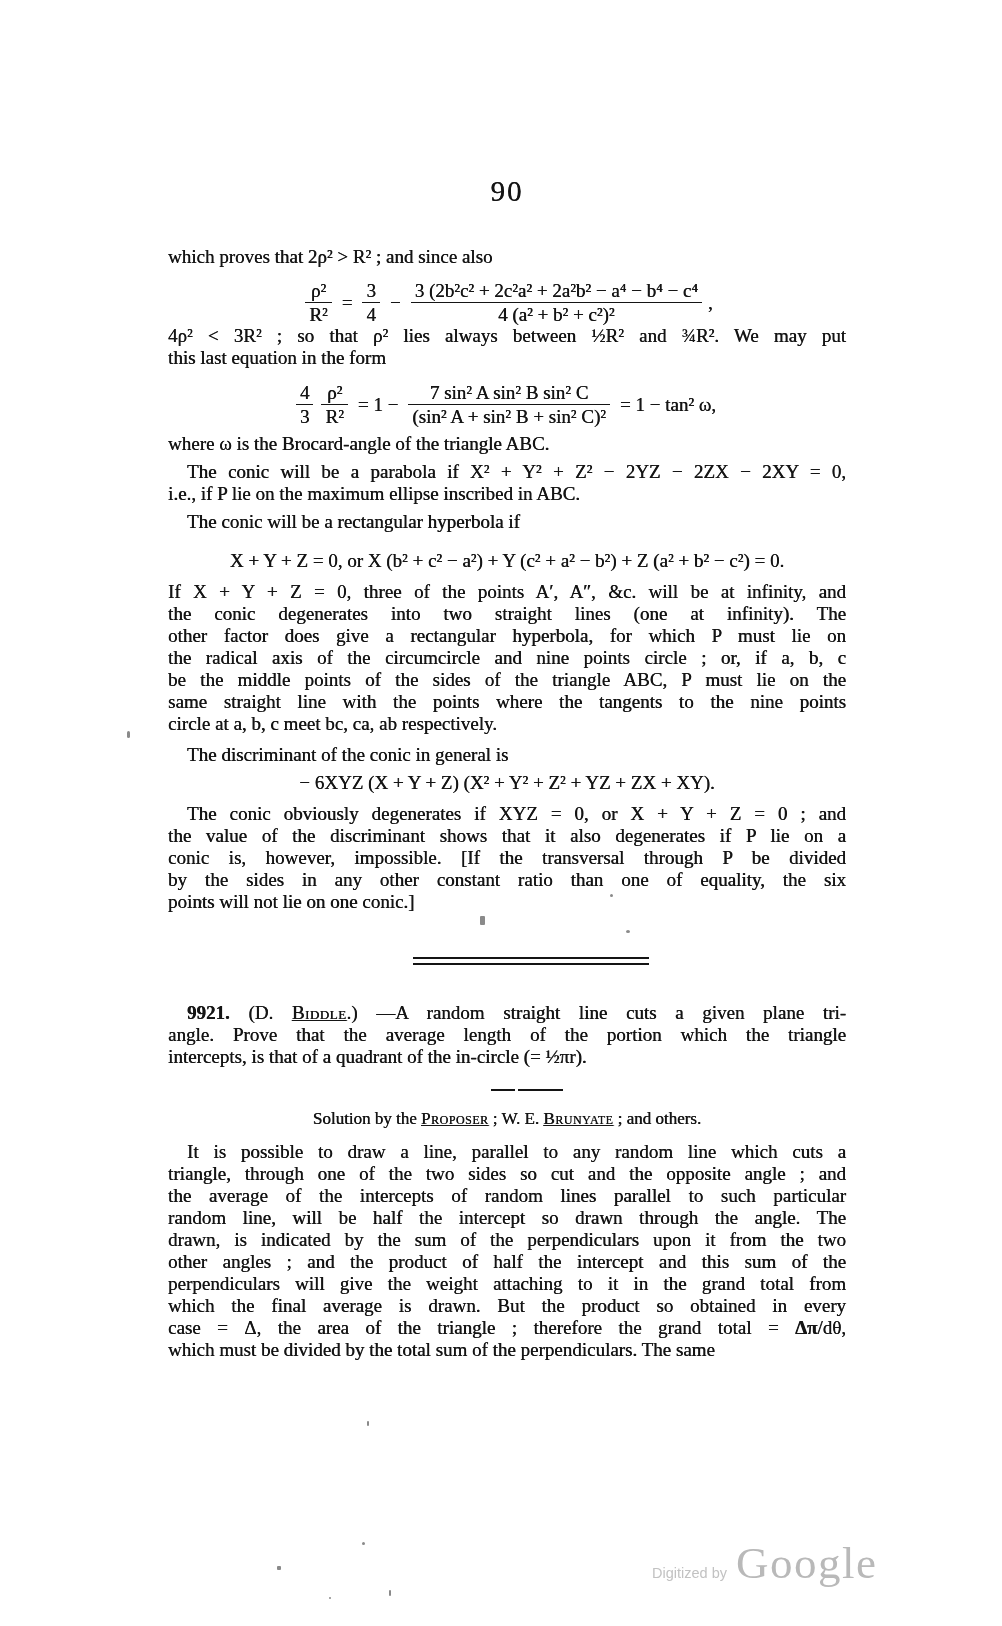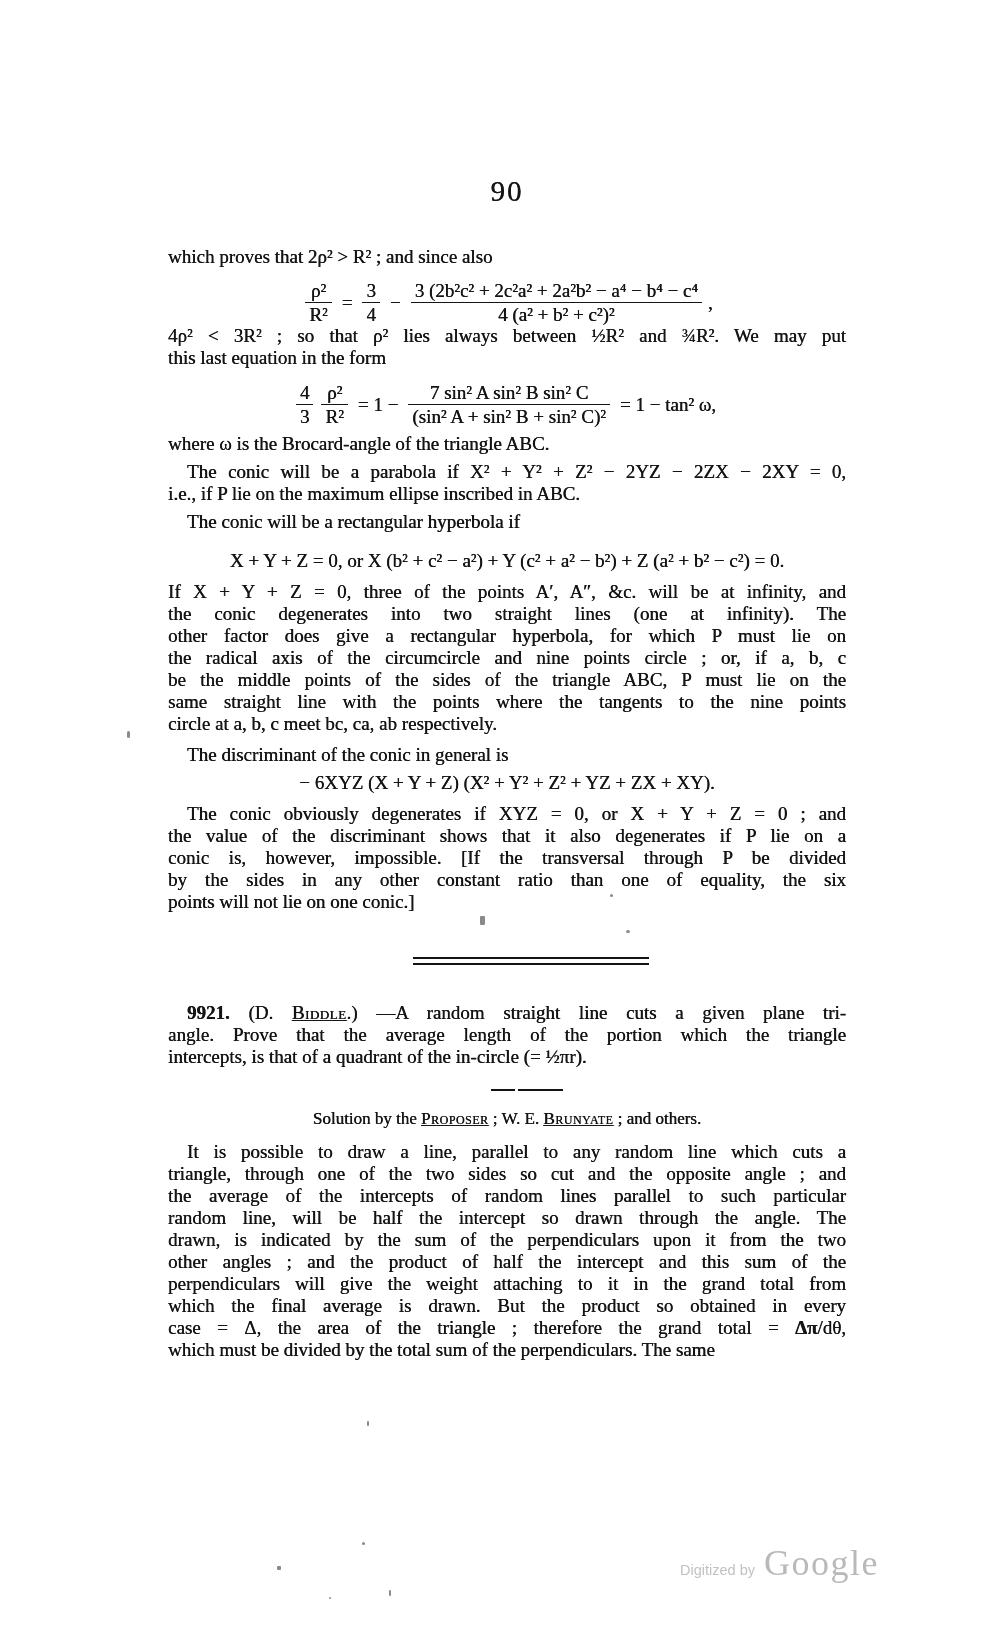--- a/index.html
+++ b/index.html
@@ -37,24 +37,24 @@
   .shortrule { margin:21px auto 0; width:72px; height:3px; transform:translateX(20px);
                display:flex; gap:3px; align-items:flex-start; }
   .shortrule .seg1 { width:24px; border-top:2.5px solid #141414; }
   .shortrule .seg2 { width:45px; border-top:2.5px solid #141414; }
 
   .bold { font-weight:700; }
   .it   { }
   .sc   { font-variant:small-caps; letter-spacing:0.5px;text-decoration:underline; }
   .solhead { text-align:center; font-size:17px; line-height:24px; }
 
-  .watermark { position:absolute; left:680px; top:1552px; display:flex; align-items:baseline; gap:9px;
+  .watermark { position:absolute; left:652px; top:1552px; display:flex; align-items:baseline; gap:9px;
                text-shadow:none; }
   .wm-prefix { font-family:"Liberation Sans","DejaVu Sans",sans-serif; font-size:14.5px; color:#c2c2c2; }
-  .wm-brand  { font-family:"Liberation Serif","DejaVu Serif",serif; font-size:36px; color:#b9b9b9; letter-spacing:1.5px; }
+  .wm-brand  { font-family:"Liberation Serif","DejaVu Serif",serif; font-size:45px; color:#b9b9b9; letter-spacing:1.5px; }
 
   .speck { position:absolute; background:#2a2a2a; opacity:.55; border-radius:50%; }
 </style>
 </head>
 <body>
 
 <div class="page">
   <div class="text">
 
     <div class="pnum">90</div>

